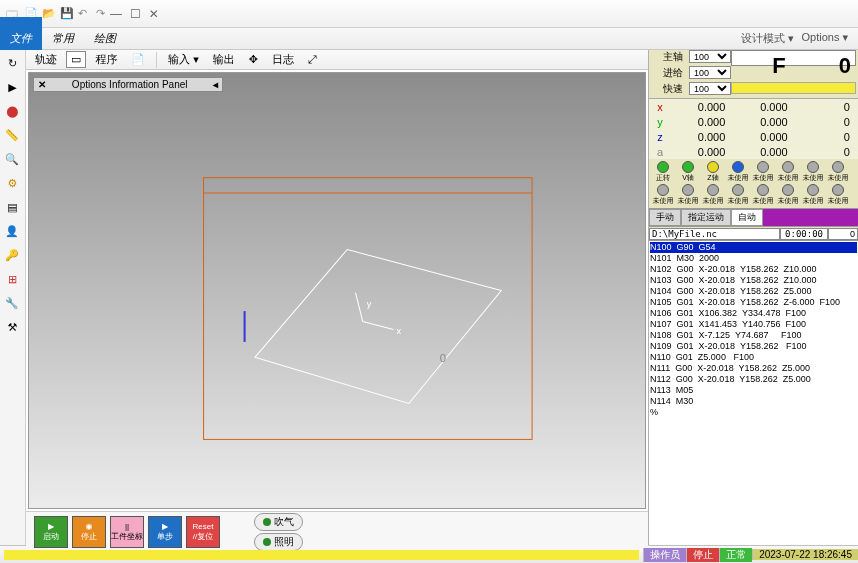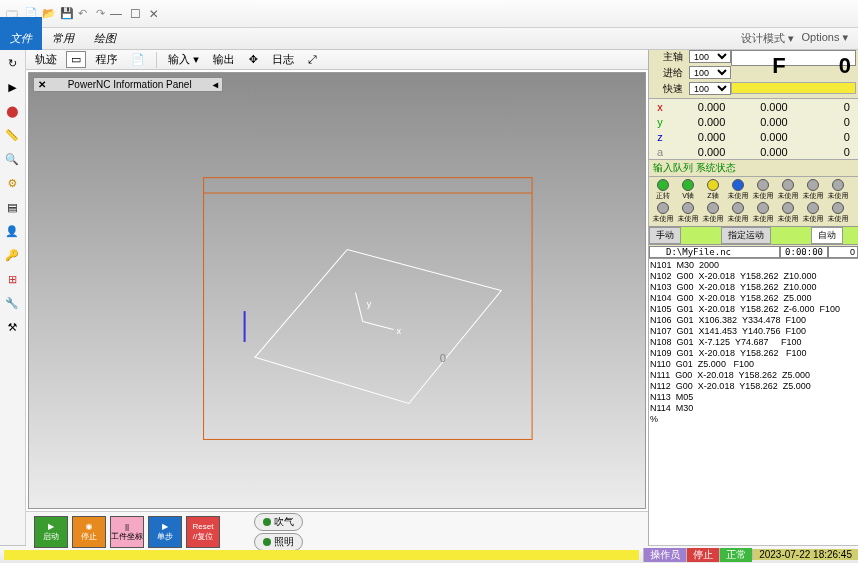--- a/index.html
+++ b/index.html
@@ -47,25 +47,25 @@
 .ch-g54 { color: #c00; font-weight: bold; }
 .coord-row { display: flex; font-family: monospace; font-size: 11px; background: #f0efd8; height: 15px; align-items: center; }
 .coord-axis { width: 22px; text-align: center; }
 .ax-x{color:#c00}.ax-y{color:#0a0}.ax-z{color:#00c}.ax-a{color:#888}
 .coord-val { flex: 1; text-align: right; padding-right: 8px; }
 .io-header { background: #e8e6c0; color: #080; font-size: 10px; padding: 1px 4px; border-top: 1px solid #aaa; border-bottom: 1px solid #aaa; }
 .led-grid { display: flex; flex-wrap: wrap; padding: 2px; gap: 1px; background: #e8e6c0; }
 .led-cell { width: 24px; display: flex; flex-direction: column; align-items: center; font-size: 7px; }
 .led { width: 12px; height: 12px; border-radius: 50%; border: 1px solid #555; }
 .led-g{background:#2fb82f}.led-y{background:#e8d820}.led-b{background:#2060d8}.led-gray{background:#aaa}
-.tabs-row { display: flex; background: #bef264; border-top: 1px solid #999; gap: 40px; }
+.tabs-row { display: flex; background: #a21caf; border-top: 1px solid #999; }
 .tab { font-size: 9px; padding: 1px 6px; border: 1px solid #999; background: #d8d8d8; cursor: pointer; }
 .tab.active { background: #fff; }
 .file-row { display: flex; background: #e8e6c0; font-size: 9px; height: 14px; align-items: center; border-top:1px solid #999; }
-.file-path { flex: 1; border: 1px solid #888; background: #fff; padding: 0 16px; font-family: monospace; }
+.file-path { flex: 1; border: 1px solid #888; background: #fff; padding: 0 2px; font-family: monospace; }
 .file-time { border: 1px solid #888; background: #fff; padding: 0 4px; font-family: monospace; }
 .file-line { border: 1px solid #888; background: #fff; width: 30px; text-align: right; padding: 0 2px; }
 .gcode { flex: 1; background: #fff; font-family: monospace; font-size: 9px; overflow: hidden; border-top: 1px solid #999; white-space: pre; line-height: 11px; padding: 1px; }
 .gcode .hl { background: #0020c0; color: #fff; display: block; }
 .statusbar { height: 18px; background: linear-gradient(#f8f8f8,#e8e8e8); border-top: 1px solid #c0c0c0; display: flex; align-items: center; font-size: 10px; }
 .status-left { flex: 1; height: 10px; background: #f7eb3a; margin: 0 4px; }
 .status-cell { padding: 0 6px; border-left: 1px solid #bbb; }
 .sc-op{background:#9f7fcf;color:#fff}.sc-stop{background:#d84040;color:#fff}.sc-ok{background:#3fb83f;color:#fff}.sc-time{background:#cfcf6f}
 </style>
 </head>
@@ -124,21 +124,21 @@
       <span class="tt-btn">输入 ▾</span>
       <span class="tt-btn">输出</span>
       <span class="tt-btn">✥</span>
       <span class="tt-btn">日志</span>
       <span class="tt-btn">⤢</span>
     </div>
 
     <div class="viewport-wrap">
       <div class="info-panel">
         <span class="info-close">✕</span>
-        <span style="flex:1;text-align:center">PowerNC Information Panel</span>
+        <span style="flex:1;text-align:center">Options Information Panel</span>
         <span class="info-close">◂</span>
       </div>
       <svg class="viewport-svg" viewBox="0 0 600 420">
         <rect x="170" y="100" width="320" height="255" fill="none" stroke="#d8651a" stroke-width="1"></rect>
         <line x1="170" y1="115" x2="490" y2="115" stroke="#d8651a"></line>
         <polygon points="220,275 310,170 460,210 370,320" fill="none" stroke="#fff" stroke-width="1"></polygon>
         <line x1="325" y1="240" x2="355" y2="248" stroke="#fff"></line>
         <line x1="325" y1="240" x2="318" y2="212" stroke="#fff"></line>
         <line x1="210" y1="230" x2="210" y2="260" stroke="#3838d8" stroke-width="2"></line>
         <text x="358" y="252" fill="#fff" font-size="9">x</text>
@@ -217,21 +217,20 @@
           <span class="coord-val">0.000</span>
           <span class="coord-val">0</span>
         </div>
         <div class="coord-row">
           <span class="coord-axis ax-a">a</span>
           <span class="coord-val">0.000</span>
           <span class="coord-val">0.000</span>
           <span class="coord-val">0</span>
         </div>
       </div>
-    <div class="io-header">输入队列 系统状态</div>
     <div class="led-grid" id="led-grid">
         <div class="led-cell">
           <div class="led led-g"></div>
           <div>正转</div>
         </div>
         <div class="led-cell">
           <div class="led led-g"></div>
           <div>V轴</div>
         </div>
         <div class="led-cell">
@@ -294,21 +293,21 @@
     <div class="tabs-row">
       <div class="tab">手动</div>
       <div class="tab">指定运动</div>
       <div class="tab active">自动</div>
     </div>
     <div class="file-row">
       <span class="file-path">D:\MyFile.nc</span>
       <span class="file-time">0:00:00</span>
       <span class="file-line">0</span>
     </div>
-    <div class="gcode"><span>N101  M30  2000
+    <div class="gcode"><span class="hl">N100  G90  G54</span><span>N101  M30  2000
 N102  G00  X-20.018  Y158.262  Z10.000
 N103  G00  X-20.018  Y158.262  Z10.000
 N104  G00  X-20.018  Y158.262  Z5.000
 N105  G01  X-20.018  Y158.262  Z-6.000  F100
 N106  G01  X106.382  Y334.478  F100
 N107  G01  X141.453  Y140.756  F100
 N108  G01  X-7.125  Y74.687     F100
 N109  G01  X-20.018  Y158.262   F100
 N110  G01  Z5.000   F100
 N111  G00  X-20.018  Y158.262  Z5.000

